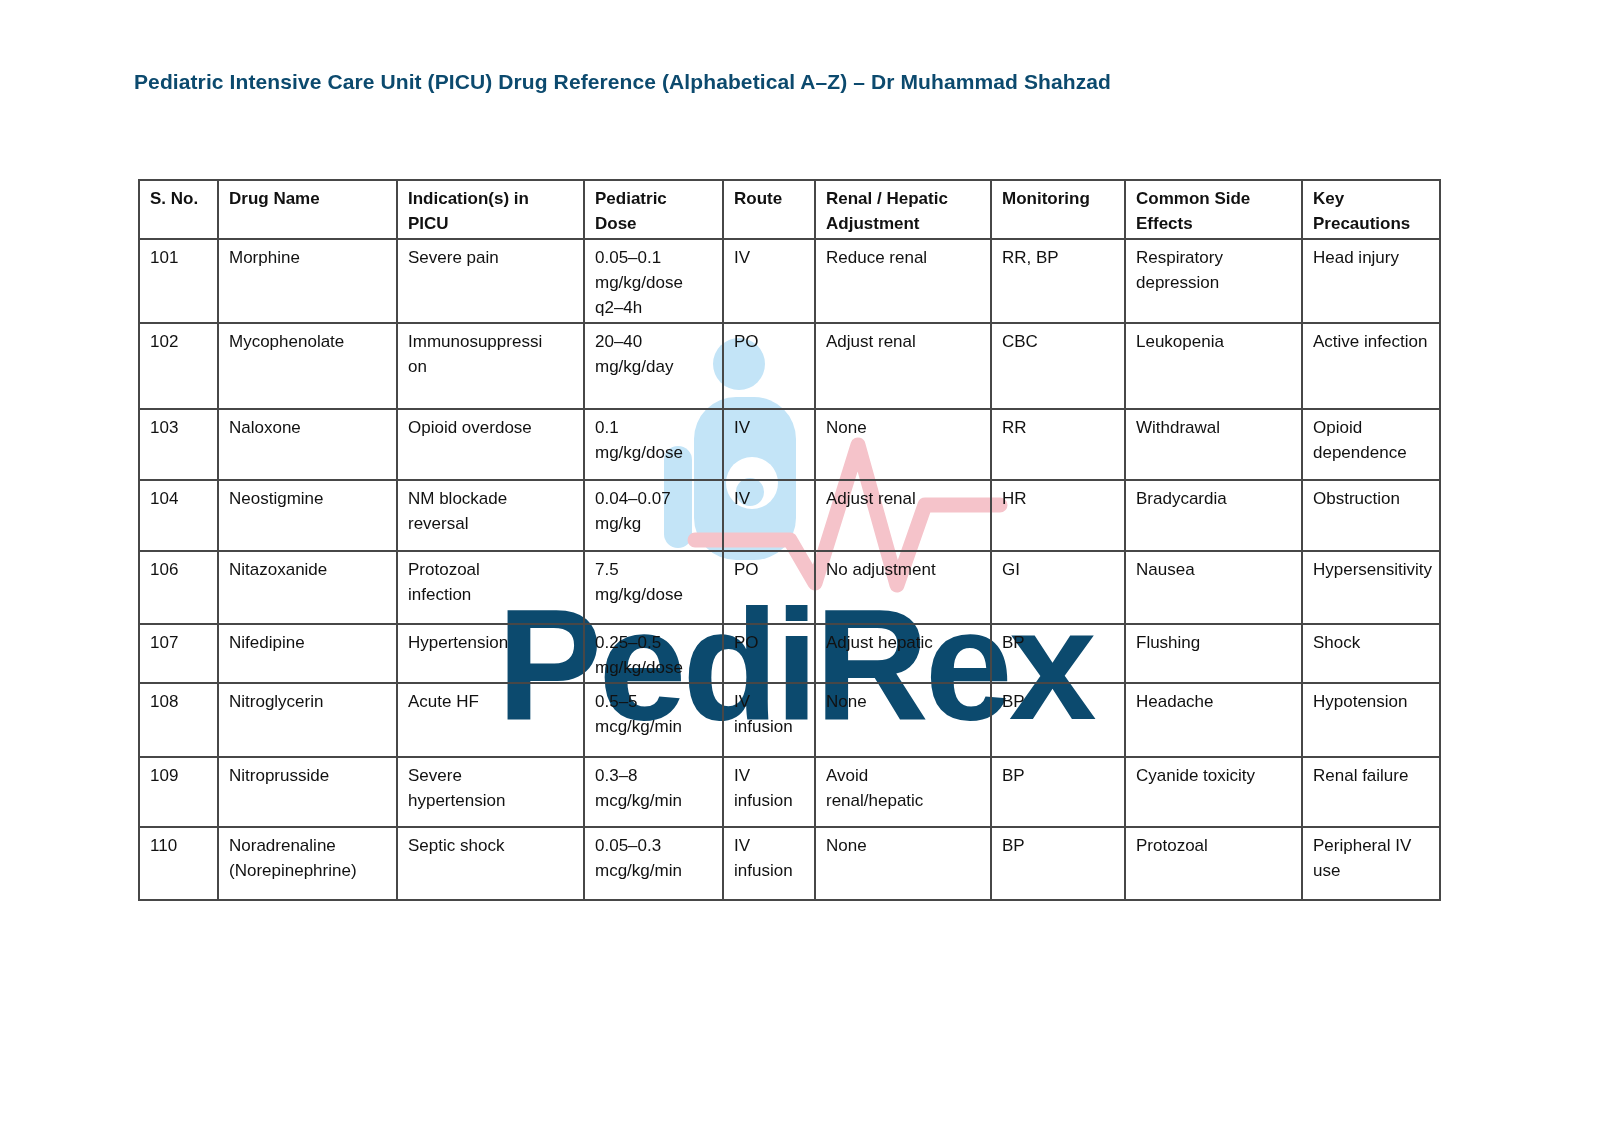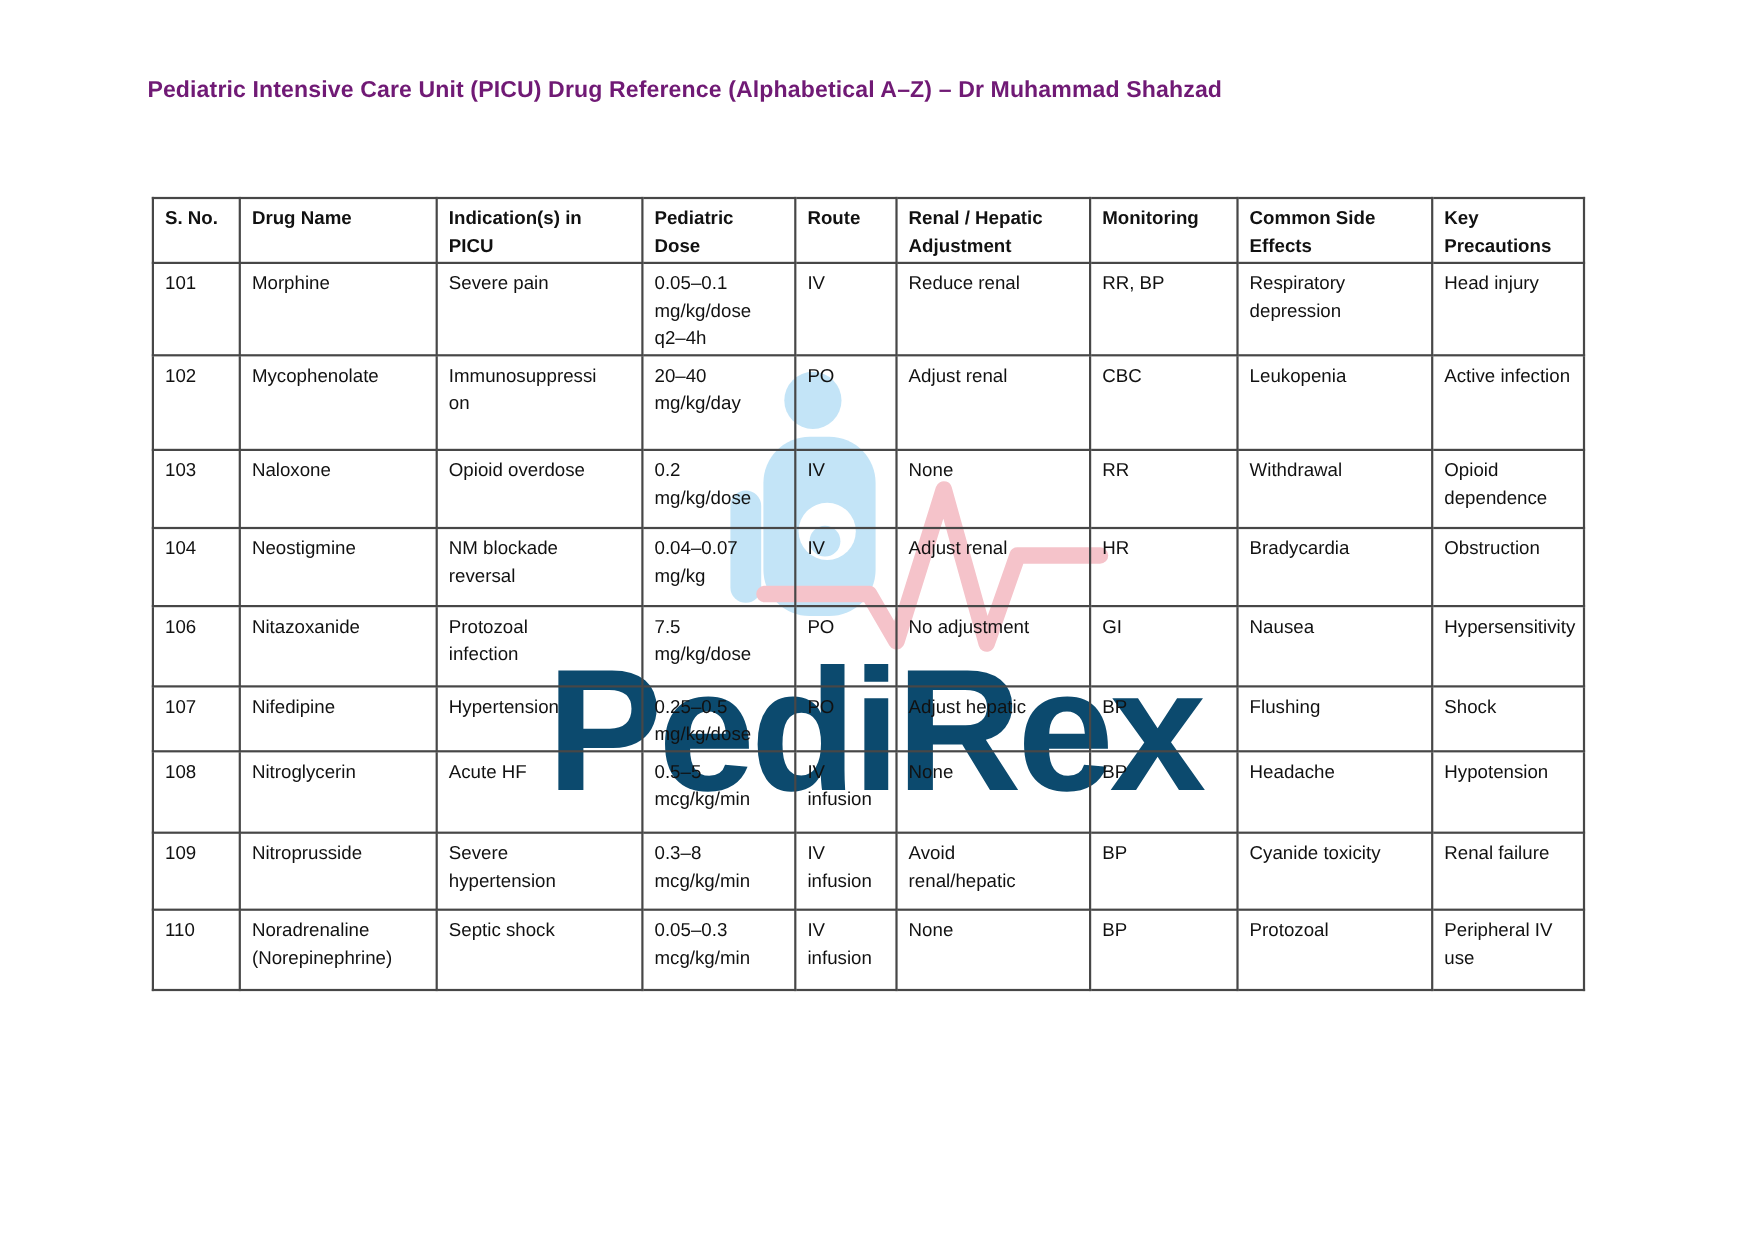--- a/index.html
+++ b/index.html
@@ -9,21 +9,21 @@
     background:#ffffff;
     overflow:hidden;
     font-family:"Liberation Sans", sans-serif;
     color:#111111;
   }
   .title{
     position:absolute;
     left:134px;top:70px;
     font-size:21px;
     font-weight:bold;
-    color:#701a75;
+    color:#0c4a6e;
     letter-spacing:0.1px;
     white-space:nowrap;
   }
   
   .watermark{position:absolute;left:0;top:0;width:1600px;height:1131px;z-index:1;}
   .wm-svg{position:absolute;left:600px;top:320px;}
   .wm-text{
     position:absolute;
     left:497px;top:585px;
     font-size:158px;
@@ -144,21 +144,21 @@
           <td>PO</td>
           <td>Adjust renal</td>
           <td>CBC</td>
           <td>Leukopenia</td>
           <td>Active infection</td>
         </tr>
         <tr>
           <td>103</td>
           <td>Naloxone</td>
           <td>Opioid overdose</td>
-          <td>0.2
+          <td>0.1
 mg/kg/dose</td>
           <td>IV</td>
           <td>None</td>
           <td>RR</td>
           <td>Withdrawal</td>
           <td>Opioid
 dependence</td>
         </tr>
         <tr>
           <td>104</td>

